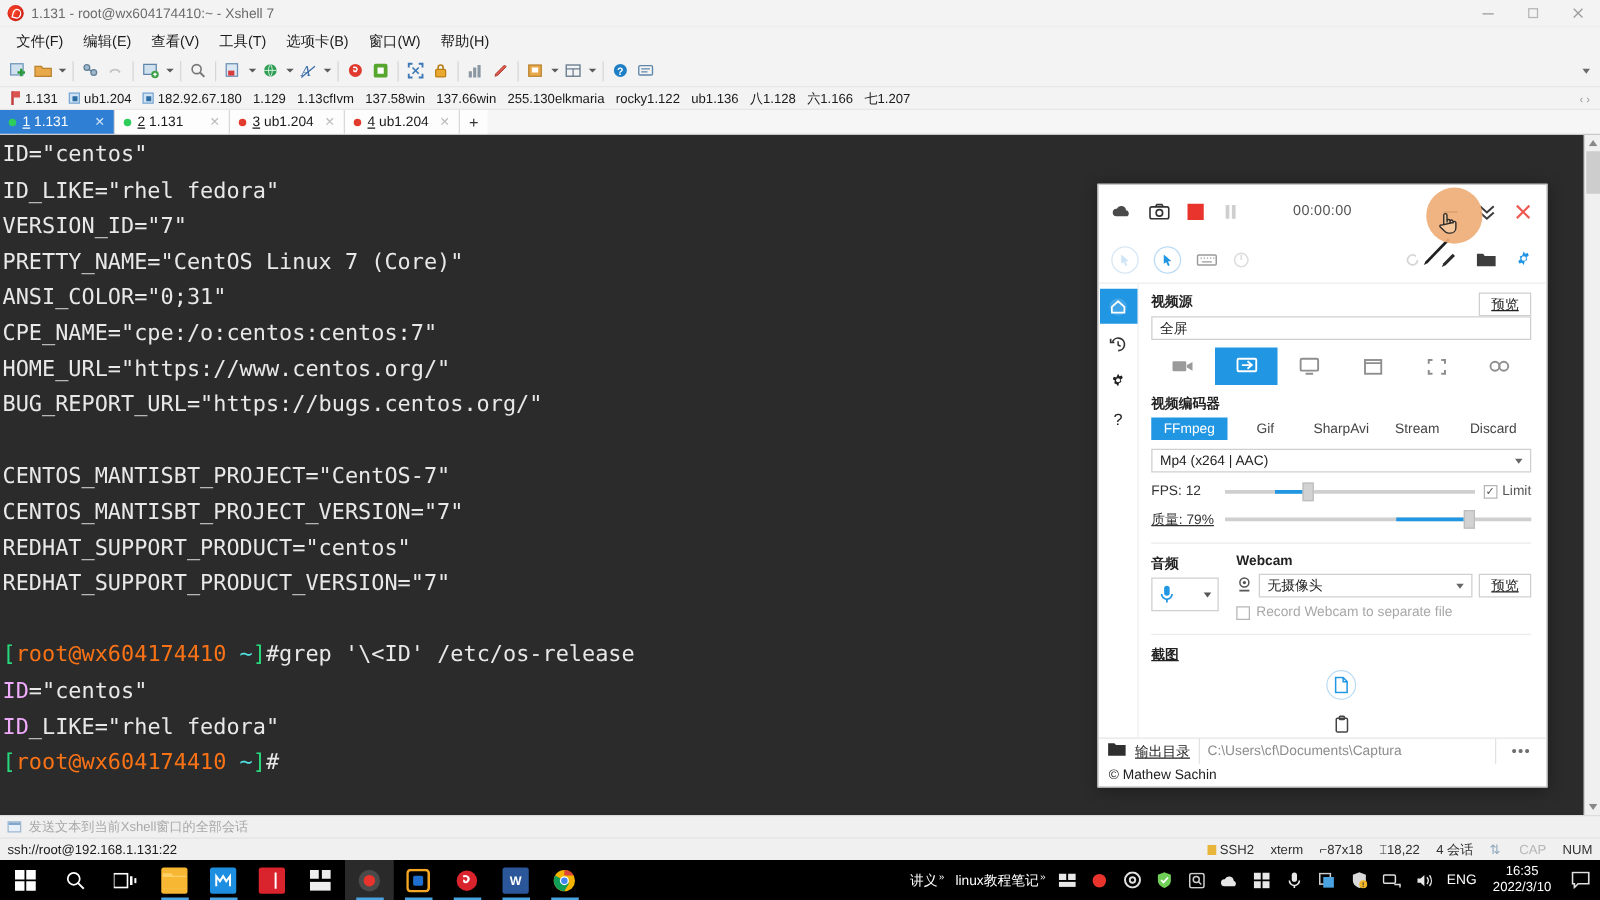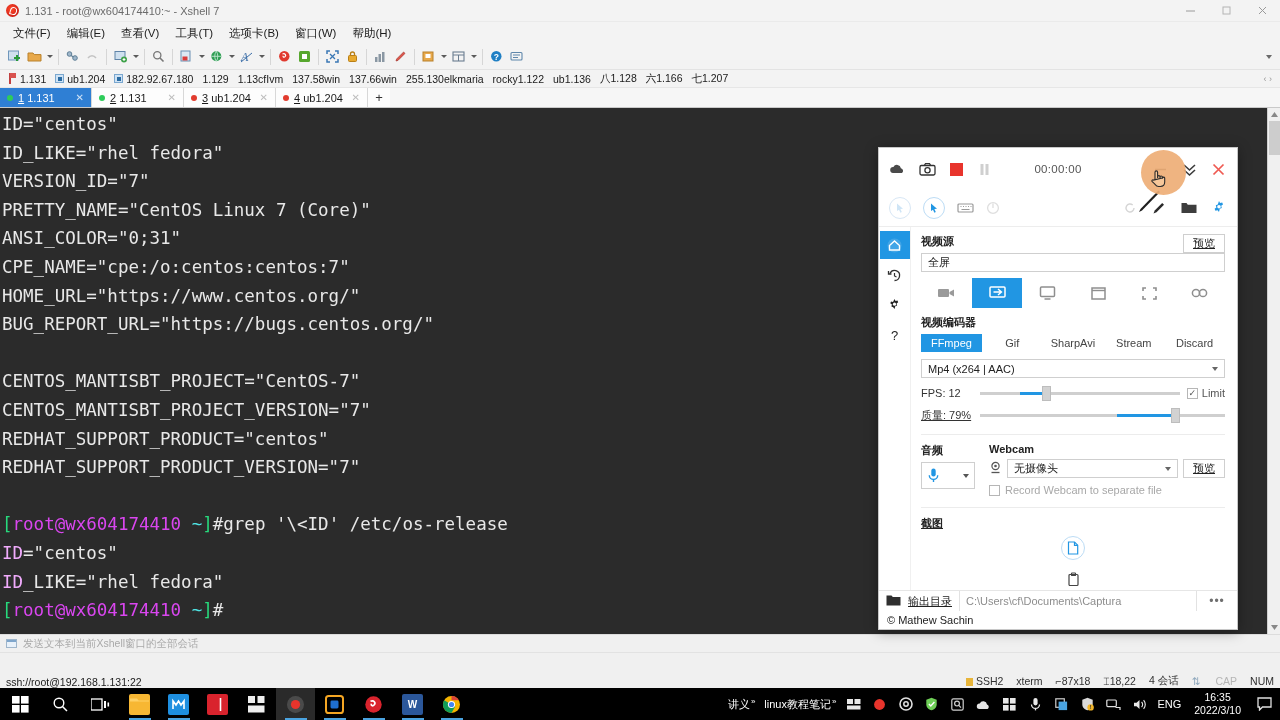--- a/index.html
+++ b/index.html
@@ -92,42 +92,42 @@
   .tab-add { display: flex; align-items: center; justify-content: center; width: 22px; font-size: 13px; color: #333; background: #fdfdfd; }
 
   
   .terminal {
     flex: 1; background: #2b2b2b; position: relative; overflow: hidden;
     font-family: "DejaVu Sans Mono", monospace; font-size: 17.5px; line-height: 28.6px;
     color: #e8e8e8; padding: 2px 0 0 2px;
   }
   .term-line { white-space: pre; }
   .c-green { color: #27d97c; }
-  .c-yellow { color: #d946ef; }
+  .c-yellow { color: #f97316; }
   .c-cyan { color: #4fe3e3; }
   .c-orange { color: #f0abfc; }
   .c-white { color: #e8e8e8; }
   .term-scroll {
     position:absolute; right:0; top:0; width:13px; height:100%;
     background:#f0f0f0; border-left:1px solid #d0d0d0;
   }
   .term-scroll .thumb{ position:absolute; left:1px; top:0; width:11px; height:34px; background:#cdcdcd; }
   .term-scroll .arr-up,.term-scroll .arr-dn{position:absolute;left:0;width:13px;height:13px;display:flex;align-items:center;justify-content:center;}
   .term-scroll .arr-up{top:0;} .term-scroll .arr-dn{bottom:0;}
 
   
   .sendbar {
     height: 18px; display: flex; align-items: center; gap: 6px;
     padding: 0 6px; background: #f0f0f0; border-top: 1px solid #dcdcdc;
     font-size: 10.5px; color: #a9a9a9;
   }
   .send-ico { width: 11px; height: 9px; border: 1px solid #9fb6cc; background: #e8f1fa; position: relative; }
   .send-ico::after{content:"";position:absolute;left:0;top:0;right:0;height:2px;background:#7fa6cc;}
   .statusbar {
-    height: 36px; display: flex; align-items: flex-end;
+    height: 18px; display: flex; align-items: center;
     padding: 0 6px; background: #f0f0f0; font-size: 10.5px; color: #1a1a1a;
     border-top: 1px solid #e2e2e2;
   }
   .status-right { margin-left: auto; display: flex; align-items: center; gap: 13px; color: #303030; }
   .st-sq { width: 7px; height: 8px; background: #e8b53a; display:inline-block; margin-right:3px; vertical-align:-1px; }
   .st-dim { color: #b5b5b5; }
   .st-arrows { color: #8fa8bd; letter-spacing: 2px; }
 
   
   .captura {

